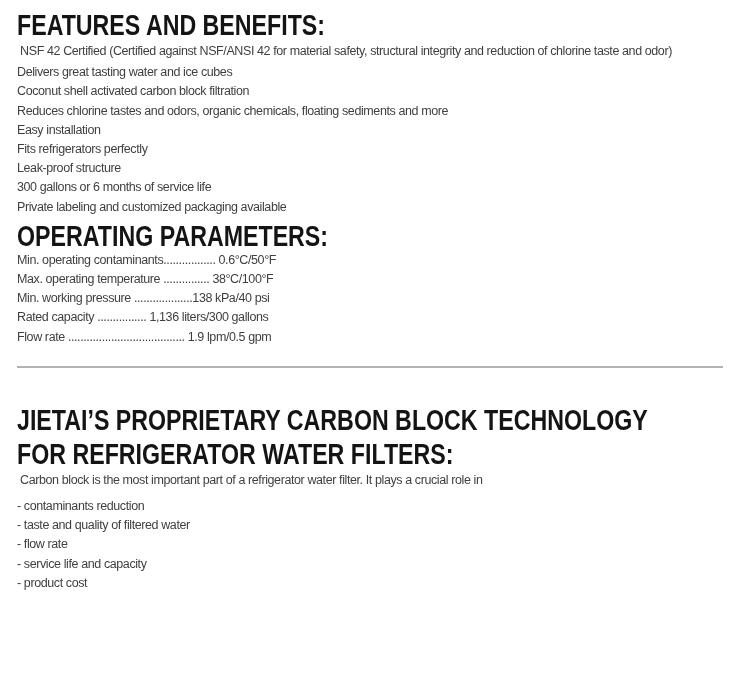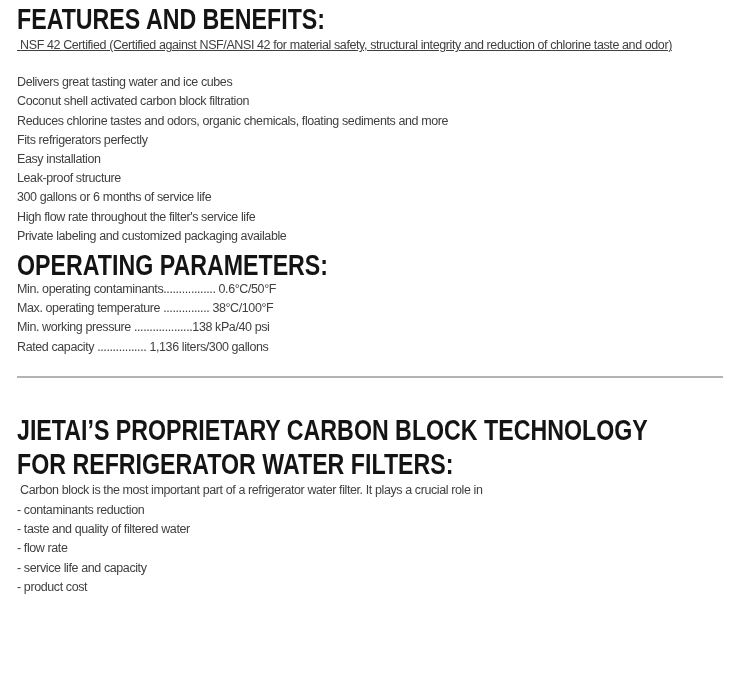--- a/index.html
+++ b/index.html
@@ -2,21 +2,21 @@
 <html><head>
 <meta charset="utf-8">
 <style>
   * { margin: 0; padding: 0; box-sizing: border-box; }
   html, body { width: 750px; height: 688px; }
   body {
     background: #ffffff;
     font-family: "Liberation Sans", "DejaVu Sans", sans-serif;
     overflow: hidden;
   }
-  .page { padding: 4px 18px 0 17px; }
+  .page { padding: 10px 18px 0 17px; }
 
   
   .hd {
     font-size: 29px;
     font-weight: 700;
     color: #141414;
     line-height: 30px;
     white-space: nowrap;
     transform: scaleX(0.8);
     transform-origin: 0 50%;
@@ -28,65 +28,65 @@
 
   
   .bt {
     font-size: 12.5px;
     line-height: 19.2px;
     letter-spacing: -0.4px;
     color: #3f3f3f;
     white-space: pre-wrap;
     max-width: 715px;
   }
-  .bt.first { margin-bottom: 18px; text-decoration: underline; }
+  .bt.first { margin-bottom: 2px; }
 
   
   .param-row {
     font-size: 12.5px;
     line-height: 19.2px;
     letter-spacing: -0.4px;
     color: #3f3f3f;
     white-space: pre;
   }
 
   hr.divider {
     border: 0;
     border-top: 2px solid #b3b3b3;
     width: 706px;
     margin: 19px 0 0 0;
   }
 
-  .carbon-intro { margin-bottom: 1px; }
+  .carbon-intro { margin-bottom: 7px; }
 </style>
 </head>
 <body>
 
 <div class="page">
 
   <section>
     <h1 class="hd h1">FEATURES AND BENEFITS:</h1>
     <p class="bt first"> NSF 42 Certified (Certified against NSF/ANSI 42 for material safety, structural integrity and reduction of chlorine taste and odor)</p>
     <p class="bt">Delivers great tasting water and ice cubes</p>
     <p class="bt">Coconut shell activated carbon block filtration</p>
     <p class="bt">Reduces chlorine tastes and odors, organic chemicals, floating sediments and more</p>
+    <p class="bt">Easy installation</p>
     <p class="bt">Fits refrigerators perfectly</p>
-    <p class="bt">Easy installation</p>
     <p class="bt">Leak-proof structure</p>
     <p class="bt">300 gallons or 6 months of service life</p>
-    <p class="bt">High flow rate throughout the filter's service life</p>
     <p class="bt">Private labeling and customized packaging available</p>
   </section>
 
   <section>
     <h2 class="hd h2">OPERATING PARAMETERS:</h2>
     <div class="param-row"><span>Min. operating contaminants</span><span>................. </span><span>0.6°C/50°F</span></div>
     <div class="param-row"><span>Max. operating temperature</span><span> ............... </span><span>38°C/100°F</span></div>
     <div class="param-row"><span>Min. working pressure</span><span> ...................</span><span>138 kPa/40 psi</span></div>
     <div class="param-row"><span>Rated capacity</span><span> ................ </span><span>1,136 liters/300 gallons</span></div>
+    <div class="param-row"><span>Flow rate</span><span> ...................................... </span><span>1.9 lpm/0.5 gpm</span></div>
   </section>
 
   <hr class="divider">
 
   <section>
     <h2 class="hd h3">
       <span class="hl">JIETAI’S PROPRIETARY CARBON BLOCK TECHNOLOGY</span>
       <span class="hl">FOR REFRIGERATOR WATER FILTERS:</span>
     </h2>
     <p class="bt carbon-intro"> Carbon block is the most important part of a refrigerator water filter. It plays a crucial role in</p>

